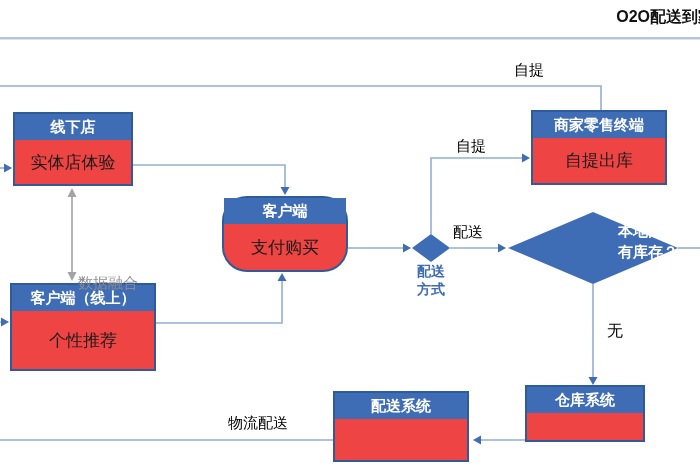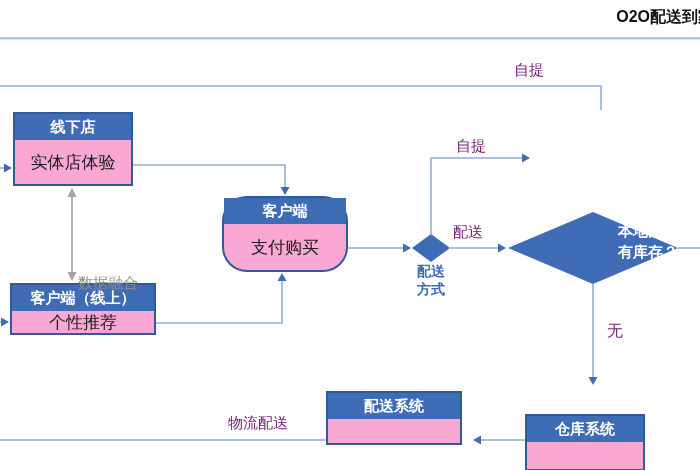--- a/index.html
+++ b/index.html
@@ -10,45 +10,45 @@
   #page-title{
     position:absolute;top:7px;right:-14px;font-size:16px;font-weight:bold;color:#111;
     white-space:nowrap;
   }
   #top-divider{
     position:absolute;top:37px;left:0;width:700px;height:2px;background:#aec6d6;
     border-bottom:1px solid #e2e2e2;
   }
   #wires{position:absolute;left:0;top:0;}
   .node{
-    position:absolute;border:2px solid #2e5b9b;background:#f9a8d4;
+    position:absolute;border:2px solid #2e5b9b;background:#ef4444;
     display:flex;flex-direction:column;box-sizing:border-box;
   }
   .node .hd{
     background:#3e6cb5;color:#ffffff;font-weight:bold;font-size:15px;
     text-align:center;padding:4px 2px 5px 2px;line-height:1.15;white-space:nowrap;
   }
   .node .bd{
     flex:1;display:flex;align-items:center;justify-content:center;
     font-size:17px;color:#1b1b1b;font-weight:500;white-space:nowrap;text-align:center;
   }
-  .lbl{position:absolute;font-size:15px;color:#701a75;white-space:nowrap;}
+  .lbl{position:absolute;font-size:15px;color:#000000;white-space:nowrap;}
   .lbl.gray{color:#8c8c8c;}
   .lbl.blue{color:#3e6cb5;font-weight:bold;text-align:center;line-height:1.25;}
   #decision-text{
     position:absolute;left:508px;top:220px;width:170px;text-align:right;
     color:#ffffff;font-weight:bold;font-size:15px;line-height:1.4;
   }
   
   #node-offline-store{left:13px;top:112px;width:120px;height:74px;}
-  #node-client-online{left:10px;top:283px;width:146px;height:52px;}
+  #node-client-online{left:10px;top:283px;width:146px;height:88px;}
   #node-client{left:222px;top:196px;width:126px;height:76px;border-radius:25px;}
   #node-merchant-retail{left:531px;top:110px;width:136px;height:75px;}
-  #node-warehouse{left:525px;top:385px;width:120px;height:57px;margin-top:29px;}
-  #node-delivery-system{left:326px;top:391px;width:136px;height:54px;}
+  #node-warehouse{left:525px;top:385px;width:120px;height:57px;}
+  #node-delivery-system{left:333px;top:391px;width:136px;height:71px;}
 </style>
 </head>
 <body>
 
 <div id="canvas">
 
   <div id="page-title">O2O配送到家</div>
   <div id="top-divider"></div>
 
   <svg id="wires" width="700" height="470" viewBox="0 0 700 470">
@@ -103,20 +103,24 @@
   <div class="node" id="node-client-online">
     <div class="hd">客户端（线上）</div>
     <div class="bd">个性推荐</div>
   </div>
 
   <div class="node" id="node-client">
     <div class="hd">客户端</div>
     <div class="bd">支付购买</div>
   </div>
 
+  <div class="node" id="node-merchant-retail">
+    <div class="hd">商家零售终端</div>
+    <div class="bd">自提出库</div>
+  </div>
 
   <div class="node" id="node-warehouse">
     <div class="hd">仓库系统</div>
   </div>
 
   <div class="node" id="node-delivery-system">
     <div class="hd">配送系统</div>
   </div>
 
   <div id="decision-text">

